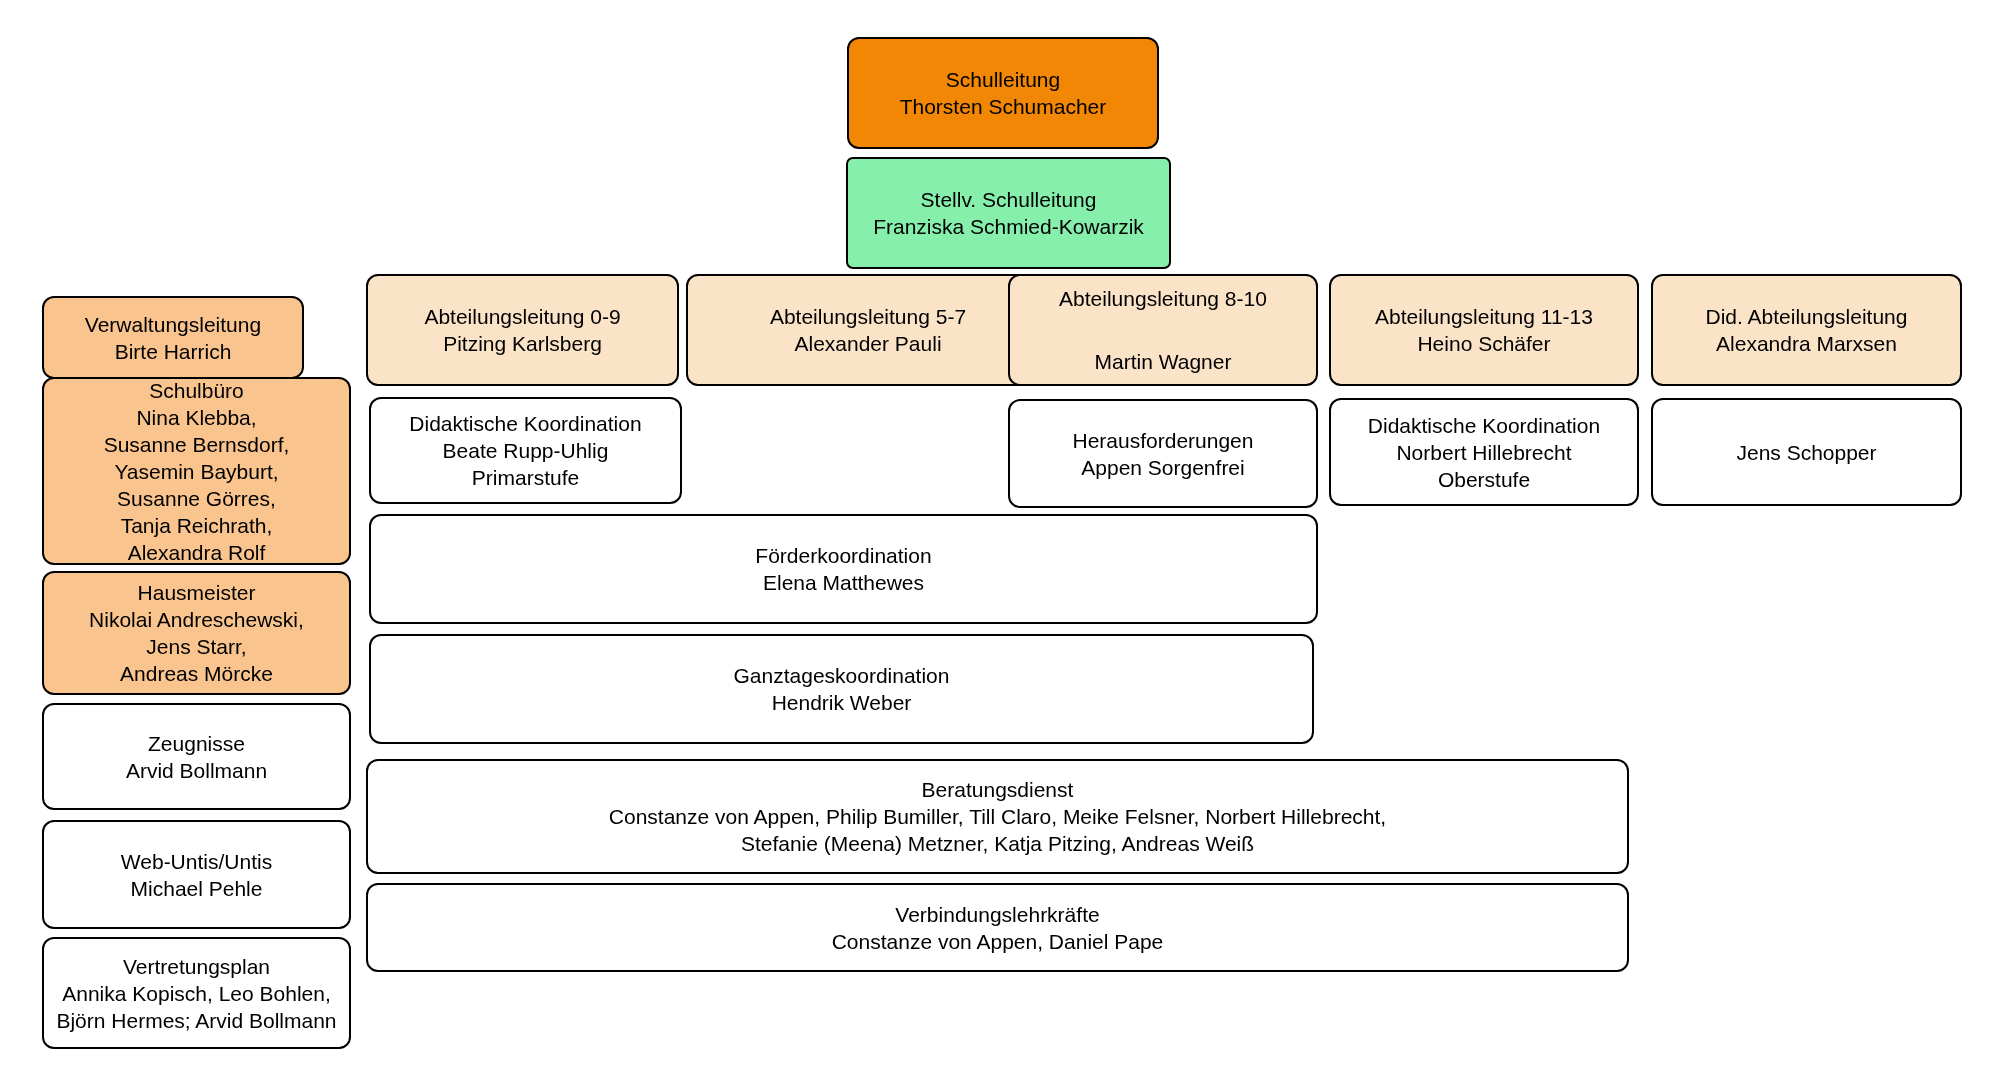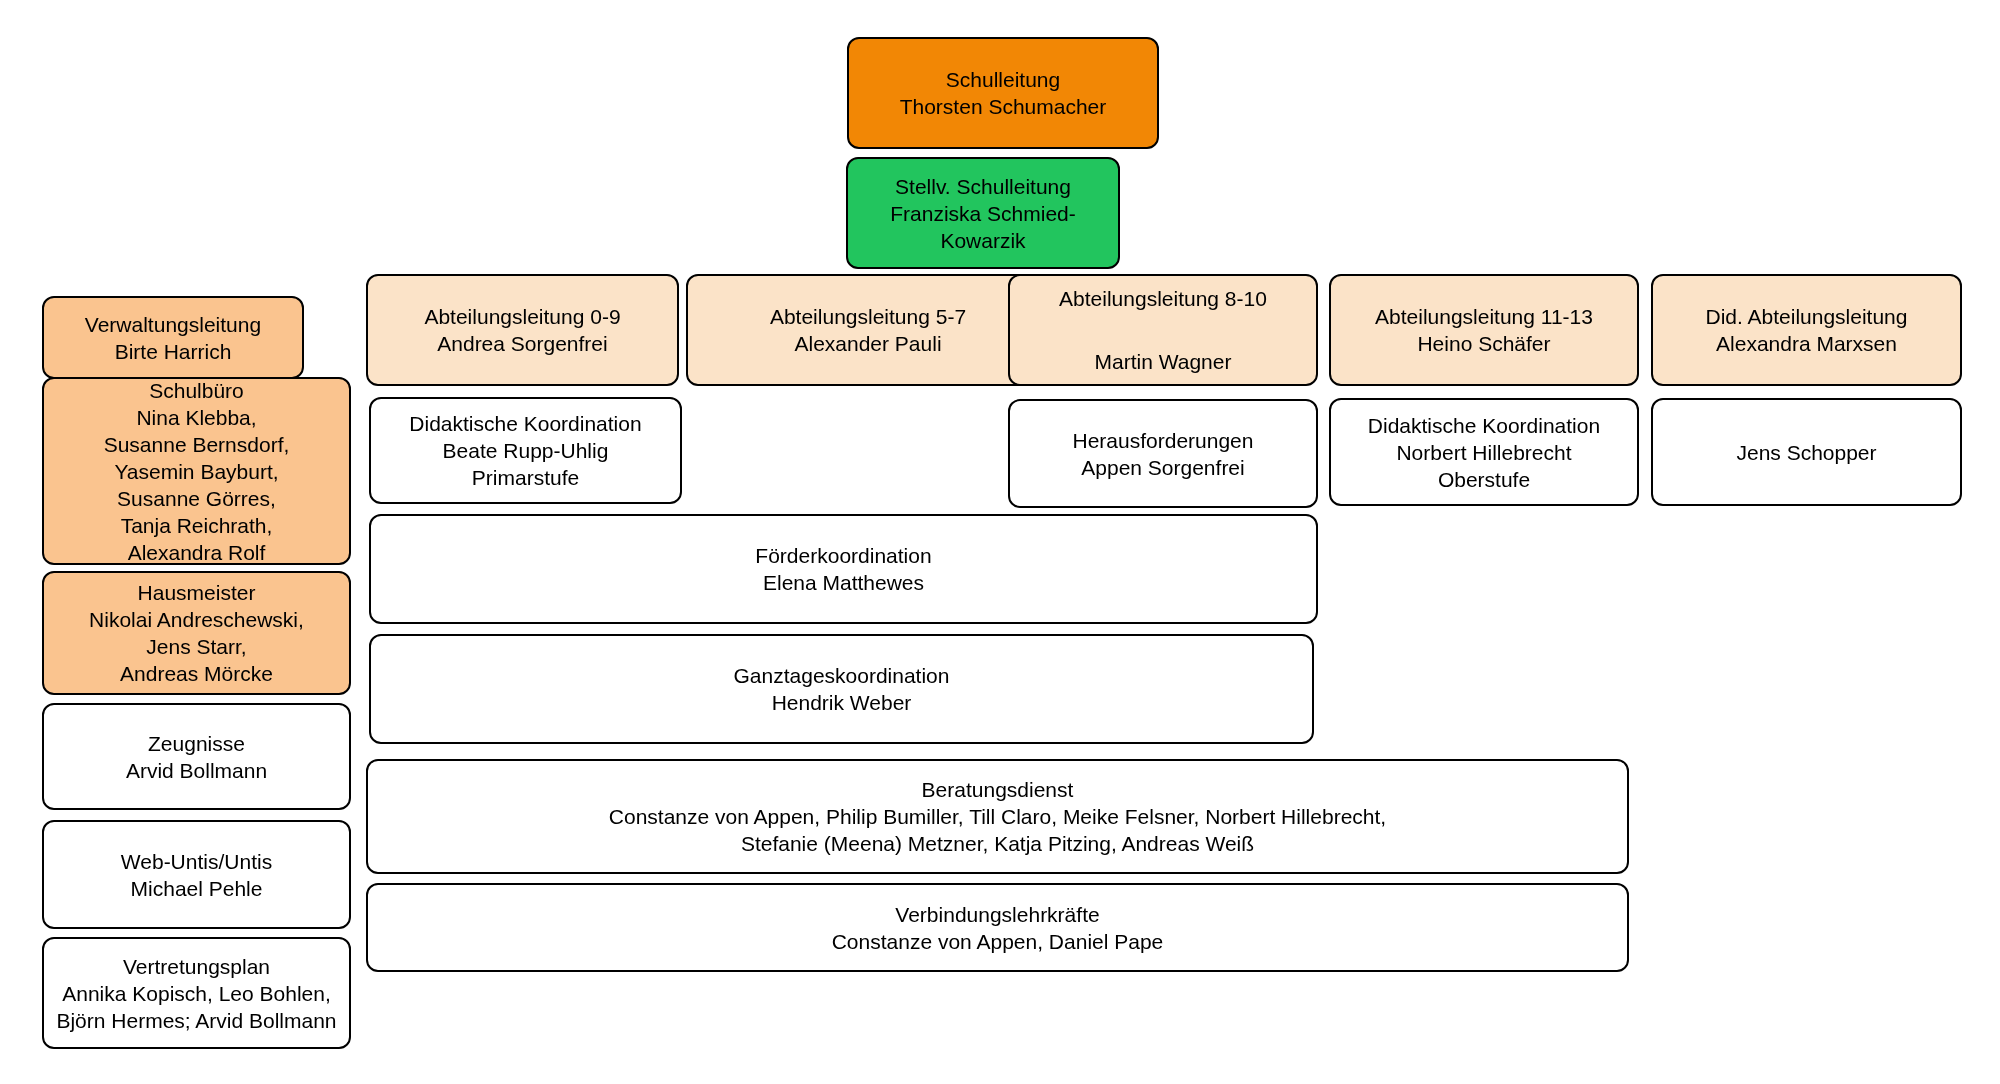--- a/index.html
+++ b/index.html
@@ -37,21 +37,21 @@
 </head>
 <body>
 
 <div id="canvas">
 
   <div class="box" style="left: 847px; top: 37px; width: 312px; height: 112px; background: rgb(242, 135, 5);">
     <div class="role">Schulleitung</div>
     <div class="people">Thorsten Schumacher</div>
   </div>
 
-  <div class="box" style="left: 846px; top: 157px; width: 274px; height: 112px; background: #22c55e;">
+  <div class="box" style="left: 846px; top: 157px; width: 325px; height: 112px; background: #86efac; border-radius: 7px;">
     <div class="role">Stellv. Schulleitung</div>
     <div class="people">Franziska Schmied-Kowarzik</div>
   </div>
 
   <div class="box" style="left: 42px; top: 296px; width: 262px; height: 83px; background: rgb(250, 196, 143);">
     <div class="role">Verwaltungsleitung</div>
     <div class="people">Birte Harrich</div>
   </div>
 
   <div class="box" style="left: 42px; top: 377px; width: 309px; height: 188px; background: rgb(250, 196, 143);">
@@ -82,21 +82,21 @@
   </div>
 
   <div class="box white" style="left:42px;top:937px;width:309px;height:112px">
     <div class="role">Vertretungsplan</div>
     <div class="people">Annika Kopisch, Leo Bohlen,
 Björn Hermes; Arvid Bollmann</div>
   </div>
 
   <div class="box" style="left: 366px; top: 274px; width: 313px; height: 112px; background: rgb(251, 227, 200);">
     <div class="role">Abteilungsleitung 0-9</div>
-    <div class="people">Andrea Sorgenfrei</div>
+    <div class="people">Pitzing Karlsberg</div>
   </div>
 
   <div class="box" style="left: 686px; top: 274px; width: 364px; height: 112px; background: rgb(251, 227, 200);">
     <div class="role">Abteilungsleitung 5-7</div>
     <div class="people">Alexander Pauli</div>
   </div>
 
   <div class="box" style="left: 1008px; top: 274px; width: 310px; height: 112px; background: rgb(251, 227, 200); gap: 36px;">
     <div class="role">Abteilungsleitung 8-10</div>
     <div class="people">Martin Wagner</div>

